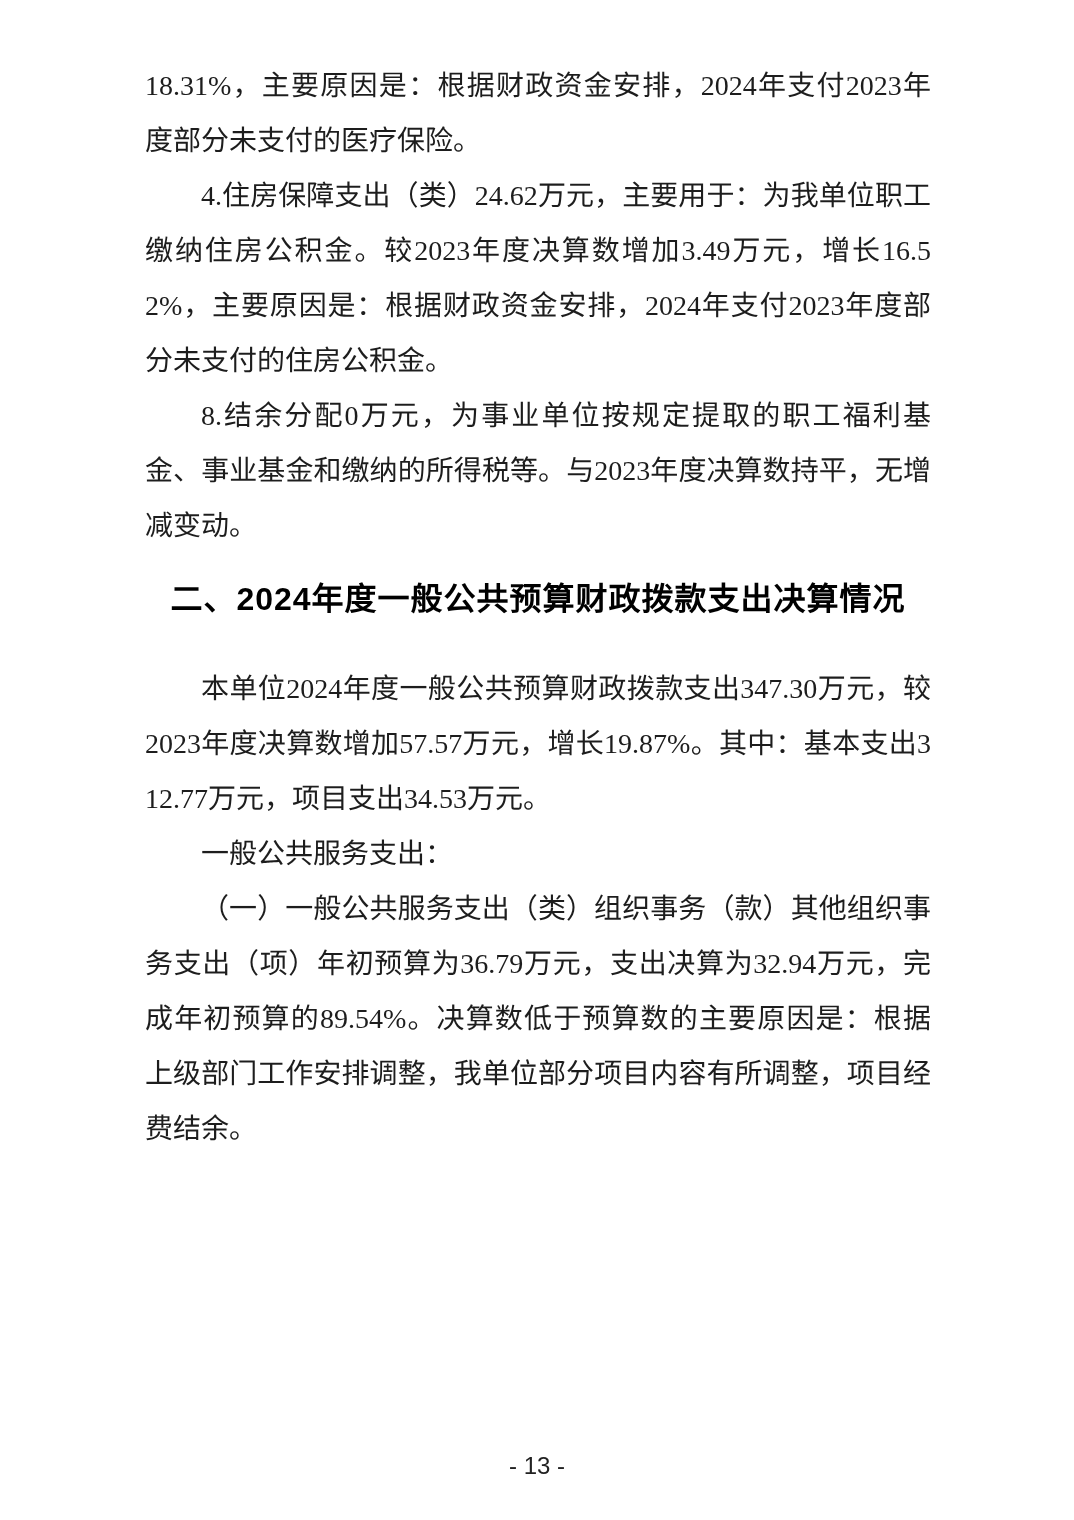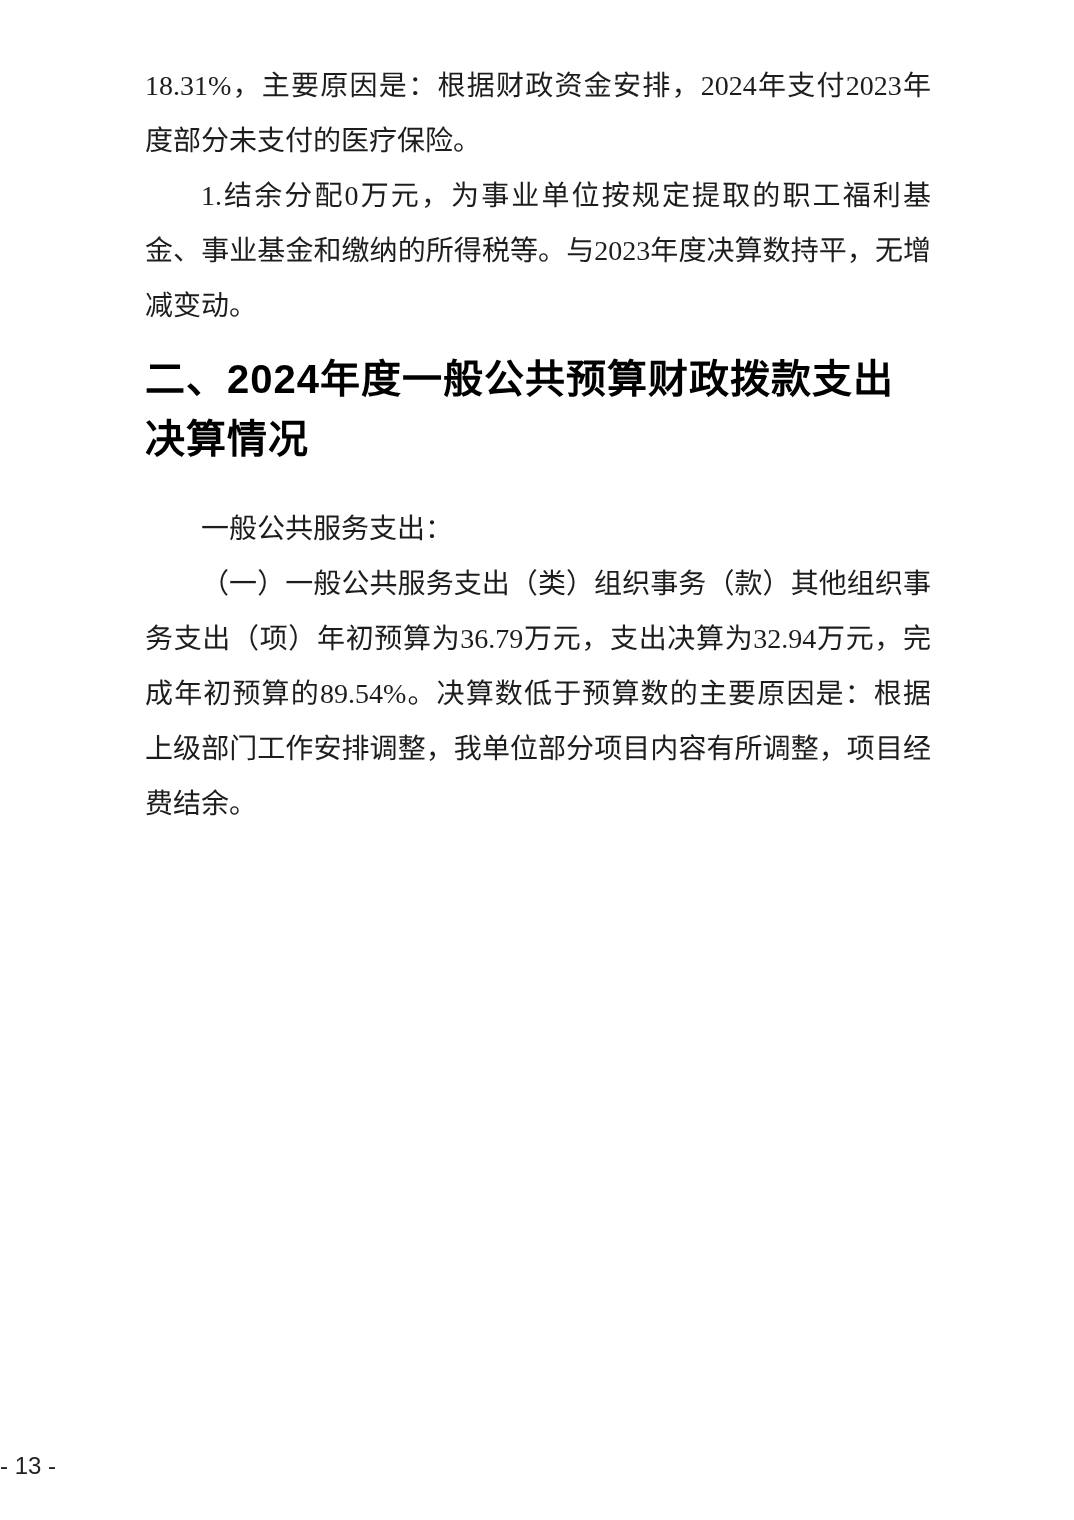--- a/index.html
+++ b/index.html
@@ -31,52 +31,55 @@
     text-align: justify;
     text-justify: inter-ideograph;
     word-break: break-all;
   }
   .body-para.indent {
     text-indent: 2em;
   }
   .section-heading {
     margin: 16px 0 32px 0;
     font-family: "Liberation Sans", "DejaVu Sans", sans-serif;
-    font-size: 40px;
+    font-size: 32px;
     line-height: 60px;
     font-weight: 700;
     color: #000000;
-    text-align: left;
+    text-align: center;
     text-indent: 0;
     letter-spacing: 1px;
   }
   .page-footer {
     position: absolute;
     left: 0;
     right: 0;
     bottom: 40px;
+    text-align: center;
     font-family: "Liberation Sans", "DejaVu Sans", sans-serif;
     font-size: 24px;
     color: #222222;
   }
 </style>
 </head>
 <body>
 
 <div class="page">
   <div class="content">
 
     <p class="body-para">18.31%，主要原因是：根据财政资金安排，2024年支付2023年度部分未支付的医疗保险。</p>
 
+    <p class="body-para indent">4.住房保障支出（类）24.62万元，主要用于：为我单位职工缴纳住房公积金。较2023年度决算数增加3.49万元，增长16.52%，主要原因是：根据财政资金安排，2024年支付2023年度部分未支付的住房公积金。</p>
 
-    <p class="body-para indent">1.结余分配0万元，为事业单位按规定提取的职工福利基金、事业基金和缴纳的所得税等。与2023年度决算数持平，无增减变动。</p>
+    <p class="body-para indent">8.结余分配0万元，为事业单位按规定提取的职工福利基金、事业基金和缴纳的所得税等。与2023年度决算数持平，无增减变动。</p>
 
 
     <h2 class="section-heading">二、2024年度一般公共预算财政拨款支出决算情况</h2>
 
+    <p class="body-para indent">本单位2024年度一般公共预算财政拨款支出347.30万元，较2023年度决算数增加57.57万元，增长19.87%。其中：基本支出312.77万元，项目支出34.53万元。</p>
 
 
     <p class="body-para indent">一般公共服务支出：</p>
 
     <p class="body-para indent">（一）一般公共服务支出（类）组织事务（款）其他组织事务支出（项）年初预算为36.79万元，支出决算为32.94万元，完成年初预算的89.54%。决算数低于预算数的主要原因是：根据上级部门工作安排调整，我单位部分项目内容有所调整，项目经费结余。</p>
 
   </div>
 
   <div class="page-footer">- 13 -</div>
 </div>

